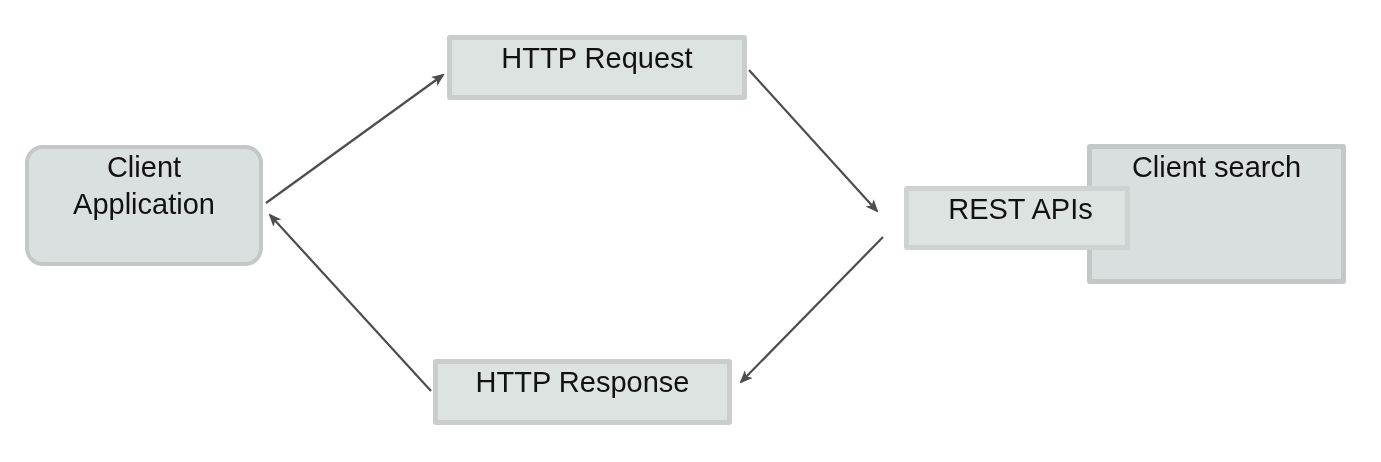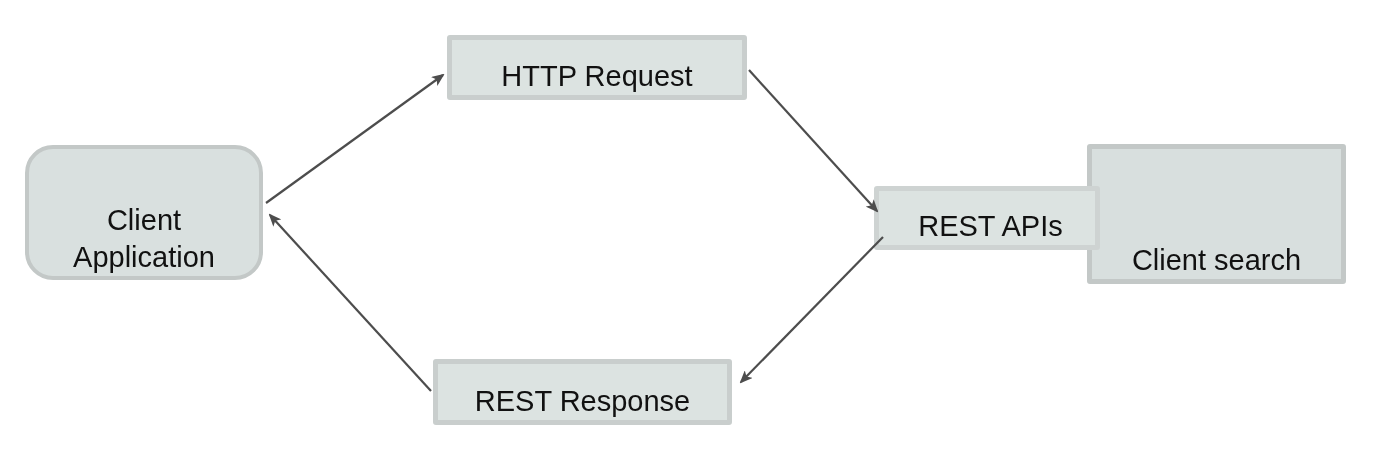--- a/index.html
+++ b/index.html
@@ -21,50 +21,50 @@
     top: 0;
     width: 1381px;
     height: 462px;
     z-index: 5;
     pointer-events: none;
   }
   .node {
     position: absolute;
     box-sizing: border-box;
     display: flex;
-    align-items: flex-end;
+    align-items: flex-start;
     justify-content: center;
     text-align: center;
     color: #111111;
     font-size: 29px;
     line-height: 37px;
     background: #dce3e1;
     border: 5px solid #c9cecd;
     border-radius: 3px;
   }
   #node-client {
     left: 25px;
     top: 145px;
     width: 238px;
-    height: 135px;
-    border-radius: 28px;
+    height: 121px;
+    border-radius: 18px;
     border: 4px solid #c3c8c7;
     background: #d9e0df;
     z-index: 2;
   }
   #node-client .label { width: 170px; }
   #node-http-request {
     left: 447px;
     top: 35px;
     width: 300px;
     height: 65px;
     z-index: 2;
   }
   #node-rest-apis {
-    left: 874px;
+    left: 904px;
     top: 186px;
     width: 226px;
     height: 64px;
     border-color: #ced3d2;
     z-index: 3;
     padding-left: 7px;
   }
   #node-elastic {
     left: 1087px;
     top: 144px;
@@ -109,16 +109,16 @@
 
   <div class="node" id="node-rest-apis">
     <span class="label">REST APIs</span>
   </div>
 
   <div class="node" id="node-elastic">
     <span class="label">Client search</span>
   </div>
 
   <div class="node" id="node-http-response">
-    <span class="label">REST Response</span>
+    <span class="label">HTTP Response</span>
   </div>
 
 </div>
 
 </body></html>

